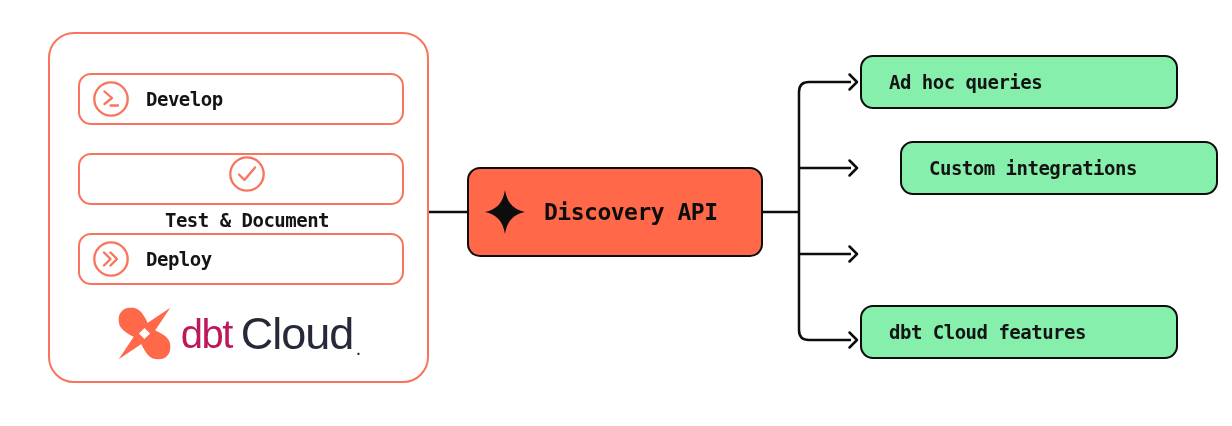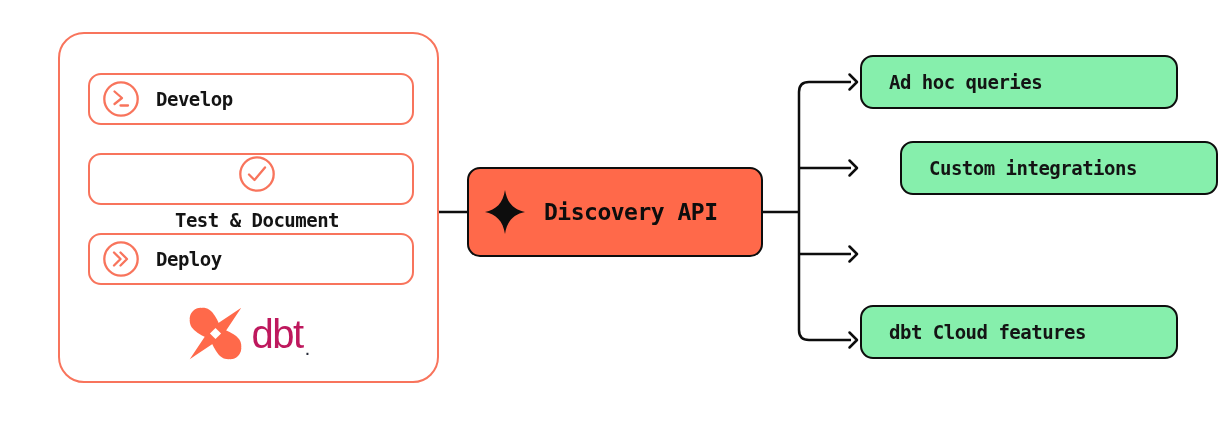--- a/index.html
+++ b/index.html
@@ -17,21 +17,21 @@
   .connectors {
     position: absolute;
     inset: 0;
     width: 1232px;
     height: 426px;
   }
 
   
   .panel {
     position: absolute;
-    left: 58px; top: 32px;
+    left: 48px; top: 32px;
     width: 381px; height: 351px;
     border: 2.5px solid #f8745c;
     border-radius: 26px;
     background: #ffffff;
   }
   .step {
     position: absolute;
     left: 28px;
     width: 326px; height: 52px;
     border: 2.5px solid #f8745c;
@@ -188,20 +188,21 @@
     </div>
 
     <div class="logo">
       <svg class="logo-mark" width="55" height="55" viewBox="0 0 64 64">
         <path fill="#ff694a" d="M32 22 Q44 14 62 2 Q50 20 42 32 Q54 38 62 49 A13 13 0 0 1 49 62 Q38 54 32 42 Q20 50 2 62 Q14 44 22 32 Q10 26 2 15 A13 13 0 0 1 15 2 Q26 10 32 22 Z"></path>
         <path fill="#ff694a" d="M17 2 C9 2 2 9 2 17 C2 23 5 27 11 31 C17 35 24 38 30 39 L39 30 C38 24 35 17 31 11 C27 5 23 2 17 2 Z"></path>
         <path fill="#ff694a" d="M47 62 C55 62 62 55 62 47 C62 41 59 37 53 33 C47 29 40 26 34 25 L25 34 C26 40 29 47 33 53 C37 59 41 62 47 62 Z"></path>
         <path fill="#ffffff" d="M32 25.5 L38.5 32 L32 38.5 L25.5 32 Z"></path>
       </svg>
       <span class="logo-brand">dbt</span>
+      <span class="logo-product">Cloud</span>
       <span class="logo-tm">.</span>
     </div>
   </div>
 
   <div class="api-node">
     <svg width="42" height="48" viewBox="0 0 42 46" fill="none">
       <path fill="#0d0d0d" d="M21 1 C23 14 30 21 41 23 C30 25 23 32 21 45 C19 32 12 25 1 23 C12 21 19 14 21 1 Z"></path>
     </svg>
     <span class="api-label">Discovery API</span>
   </div>

